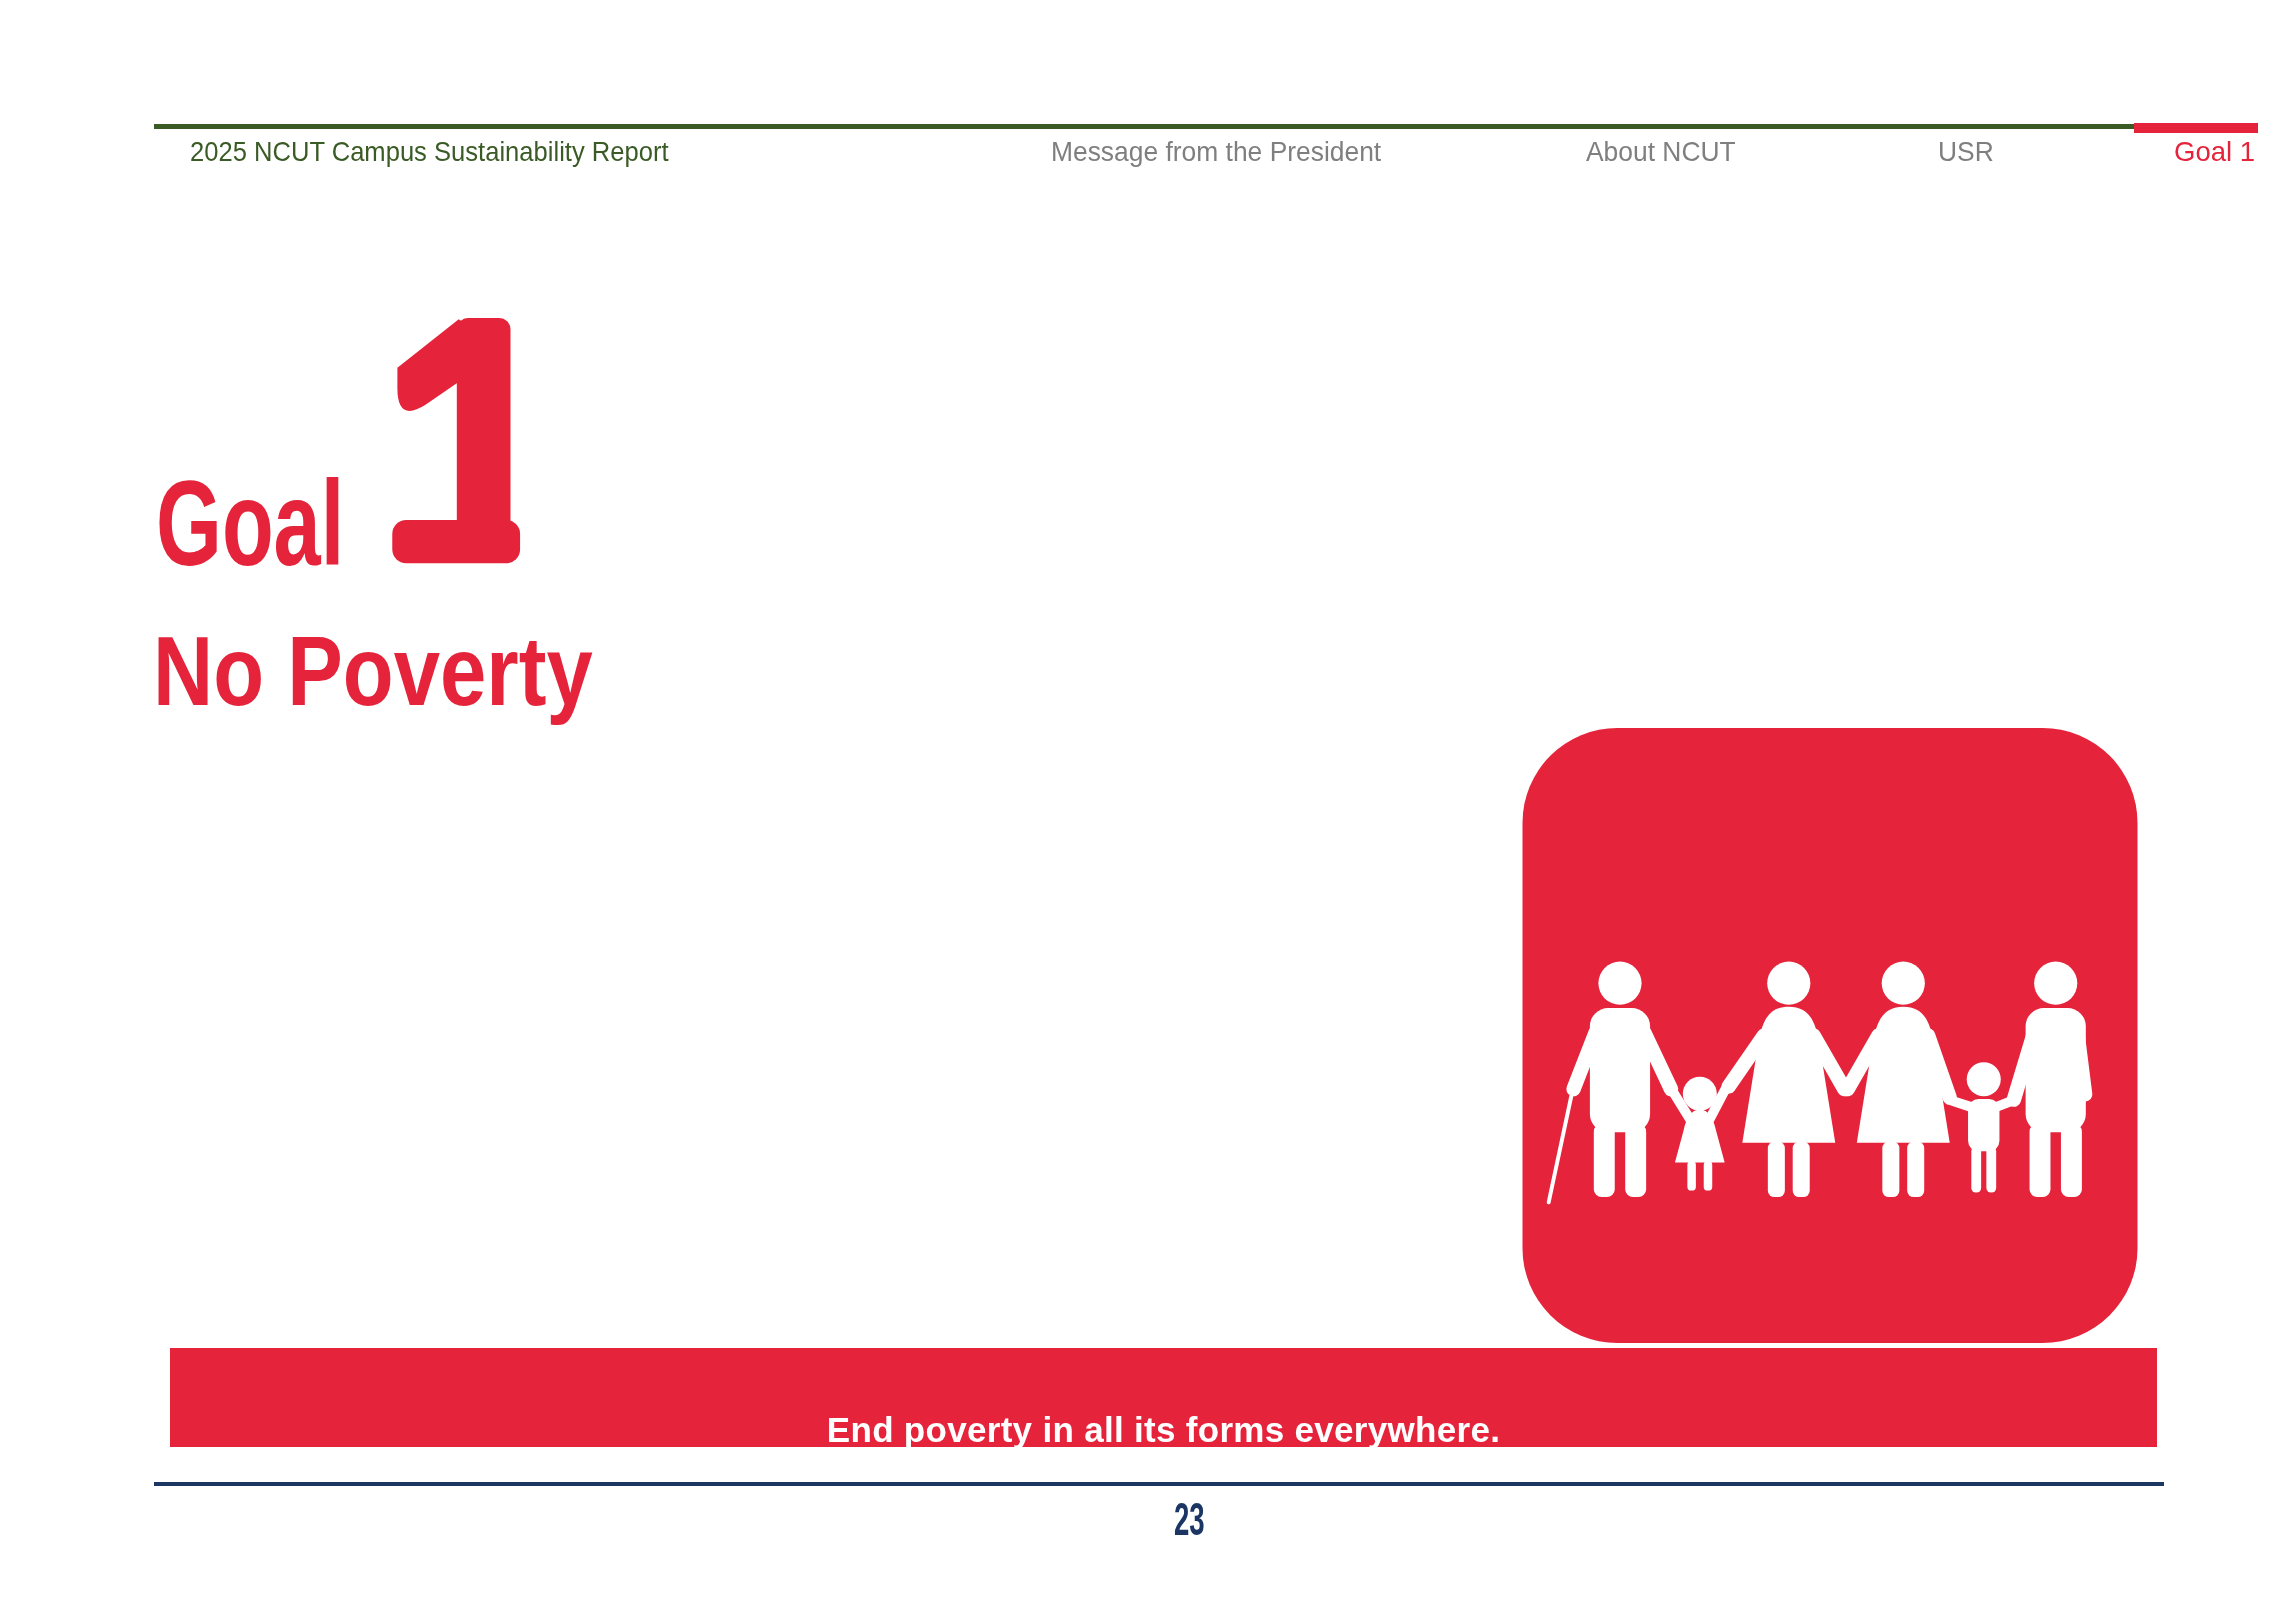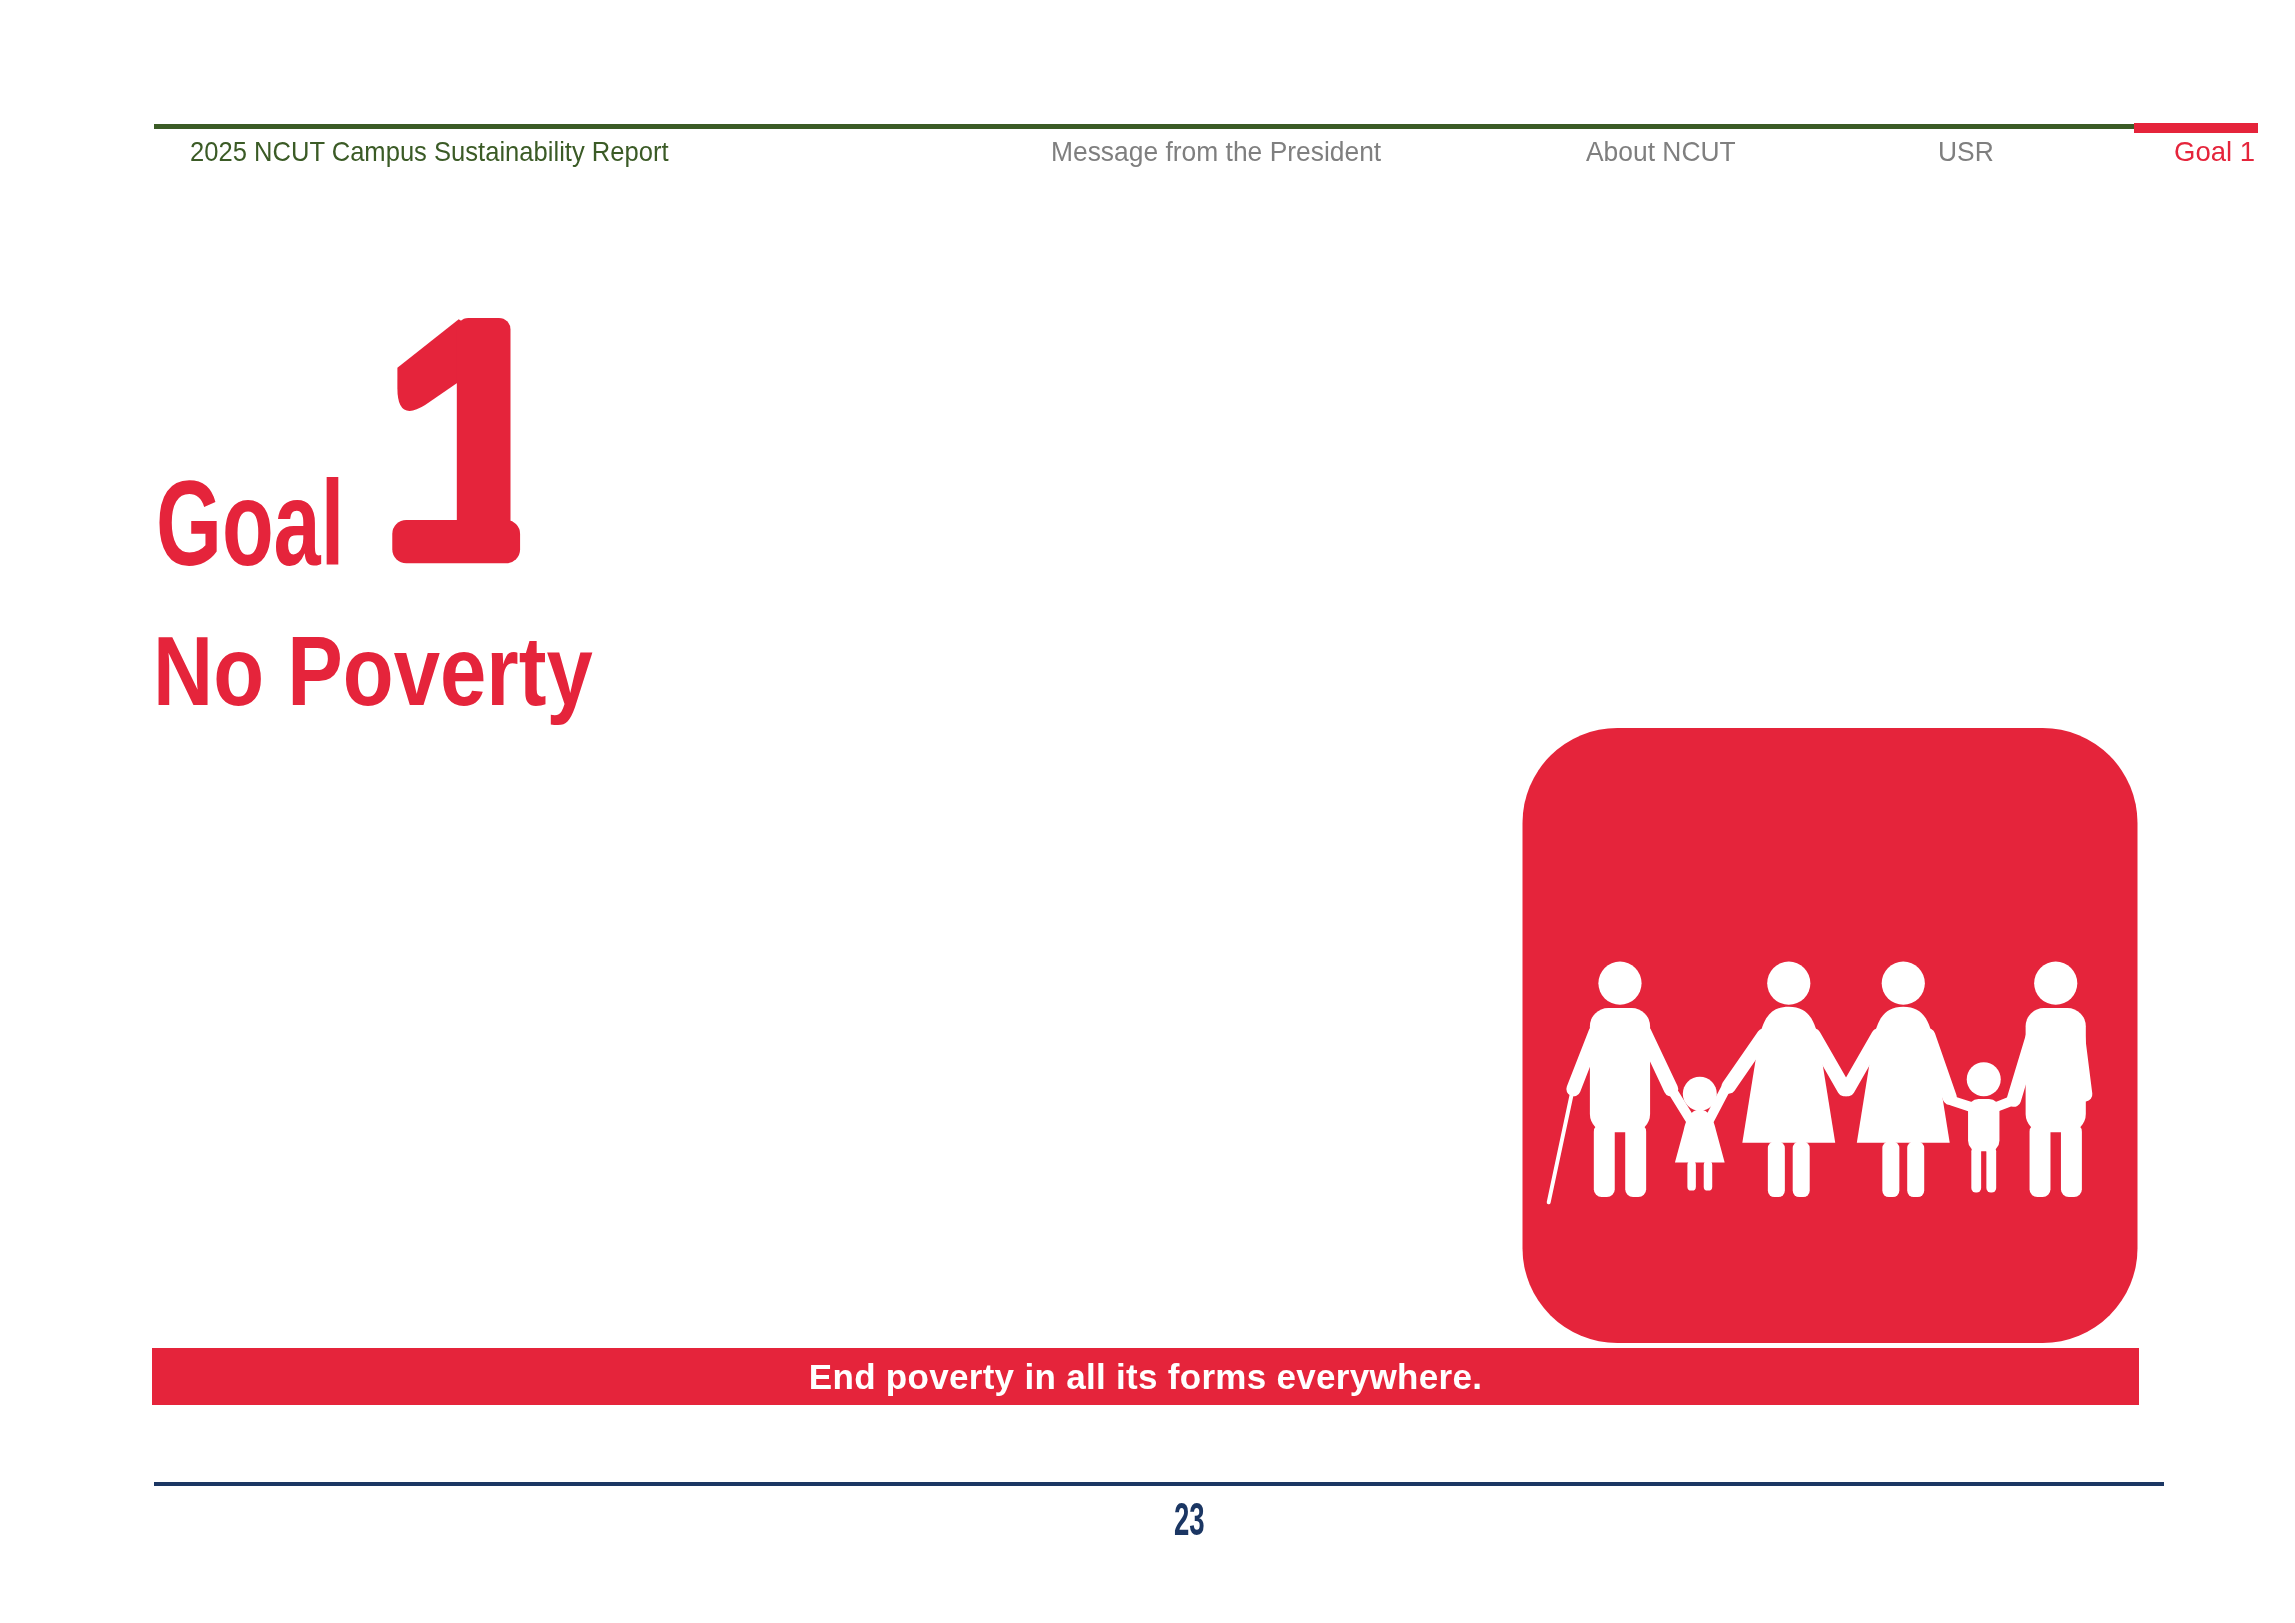--- a/index.html
+++ b/index.html
@@ -28,22 +28,22 @@
   .goal-number-svg{position:absolute;left:391px;top:305px;width:131px;height:254px;}
   .sr-only{position:absolute;width:0.7px;height:0.7px;overflow:hidden;clip:rect(0 0 0 0);}
 
   .goal-subtitle{position:absolute;left:153px;top:614px;font-size:98px;font-weight:700;line-height:1;
     color:var(--red);transform:scaleX(0.85);transform-origin:left;white-space:nowrap;}
 
   
   .sdg-icon{position:absolute;left:1522px;top:720px;width:616px;height:615px;}
 
   
-  .banner{position:absolute;left:152px;top:1340px;width:1987px;height:57px;background:var(--red);
-    display:flex;align-items:center;justify-content:center;}
+  .banner{position:absolute;left:170px;top:1340px;width:1987px;height:99px;background:var(--red);
+    display:flex;align-items:flex-end;justify-content:center;}
   .banner-text{color:#fff;font-size:35px;font-weight:700;line-height:1;letter-spacing:0.3px;white-space:nowrap;}
 
   
   .rule-navy{position:absolute;left:154px;top:1474px;width:2010px;height:3.9px;background:var(--navy);}
   .page-number{position:absolute;left:1174px;top:1488px;font-size:46px;font-weight:700;line-height:1;
     color:var(--navy);transform:scaleX(0.60);transform-origin:left;white-space:nowrap;}
 </style>
 </head>
 <body>
 

